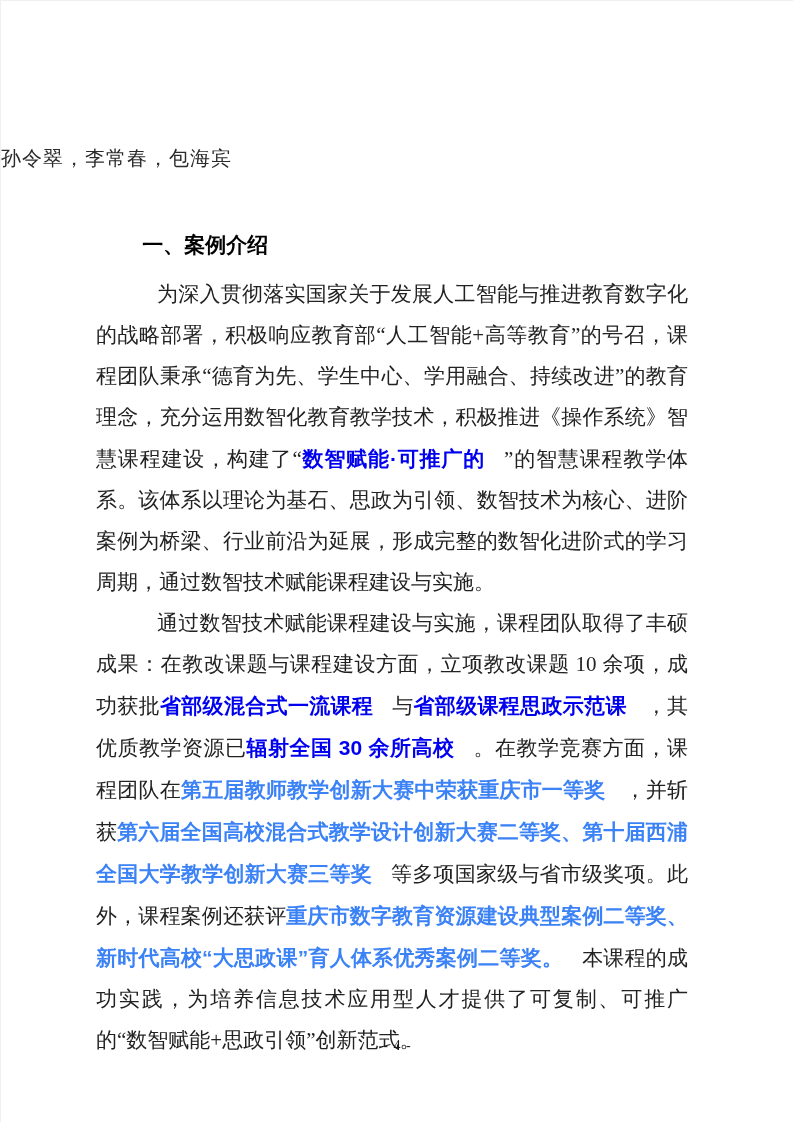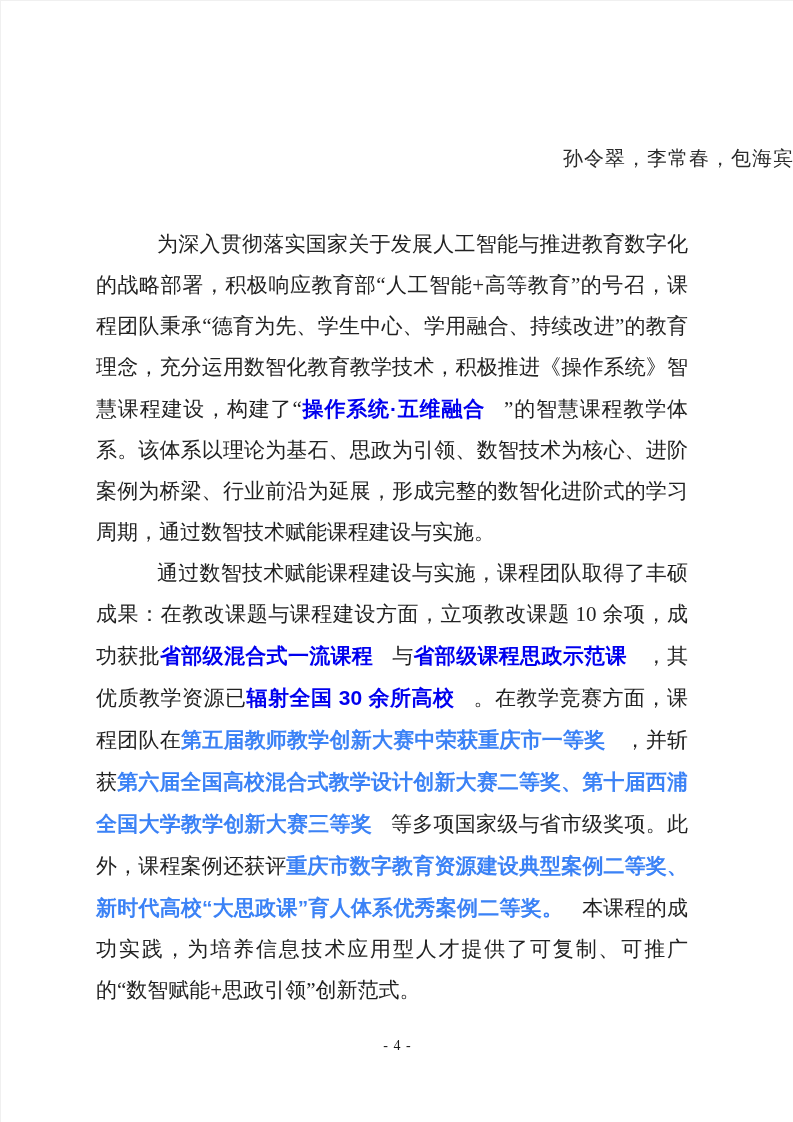--- a/index.html
+++ b/index.html
@@ -30,21 +30,21 @@
     line-height: 34px;
     font-weight: 700;
     color: #000000;
     letter-spacing: 1px;
   }
   .doc-authors {
     position: absolute;
     top: 142px;
     left: 0;
     right: 0;
-    text-align: right;
+    text-align: left;
     font-size: 20px;
     line-height: 30px;
     color: #2b2b2b;
     letter-spacing: 1px;
   }
   .content {
     position: absolute;
     top: 223px;
     left: 95px;
     width: 592px;
@@ -85,20 +85,21 @@
   }
 </style>
 </head>
 <body>
 
 <div class="page">
 
   <div class="doc-authors">孙令翠，李常春，包海宾</div>
 
   <div class="content">
+    <h2 class="section-heading">一、案例介绍</h2>
     <div id="paragraphs">
-        <p class="para"><span class="run-normal">为深入贯彻落实国家关于发展人工智能与推进教育数字化的战略部署，积极响应教育部“人工智能+高等教育”的号召，课程团队秉承“德育为先、学生中心、学用融合、持续改进”的教育理念，充分运用数智化教育教学技术，积极推进《操作系统》智慧课程建设，构建了“</span><span class="run-blue-bold" style="color: rgb(0, 0, 238);">操作系统·五维融合</span><span class="run-normal">”的智慧课程教学体系。该体系以理论为基石、思政为引领、数智技术为核心、进阶案例为桥梁、行业前沿为延展，形成完整的数智化进阶式的学习周期，通过数智技术赋能课程建设与实施。</span></p>
+        <p class="para"><span class="run-normal">为深入贯彻落实国家关于发展人工智能与推进教育数字化的战略部署，积极响应教育部“人工智能+高等教育”的号召，课程团队秉承“德育为先、学生中心、学用融合、持续改进”的教育理念，充分运用数智化教育教学技术，积极推进《操作系统》智慧课程建设，构建了“</span><span class="run-blue-bold" style="color: rgb(0, 0, 238);">数智赋能·可推广的</span><span class="run-normal">”的智慧课程教学体系。该体系以理论为基石、思政为引领、数智技术为核心、进阶案例为桥梁、行业前沿为延展，形成完整的数智化进阶式的学习周期，通过数智技术赋能课程建设与实施。</span></p>
         <p class="para"><span class="run-normal">通过数智技术赋能课程建设与实施，课程团队取得了丰硕成果：在教改课题与课程建设方面，立项教改课题 10 余项，成功获批</span><span class="run-blue-bold" style="color: rgb(0, 0, 238);">省部级混合式一流课程</span><span class="run-normal">与</span><span class="run-blue-bold" style="color: rgb(0, 0, 238);">省部级课程思政示范课</span><span class="run-normal">，其优质教学资源已</span><span class="run-blue-bold" style="color: rgb(0, 0, 238);">辐射全国 30 余所高校</span><span class="run-normal">。在教学竞赛方面，课程团队在</span><span class="run-bold">第五届教师教学创新大赛中荣获重庆市一等奖</span><span class="run-normal">，并斩获</span><span class="run-bold">第六届全国高校混合式教学设计创新大赛二等奖、第十届西浦全国大学教学创新大赛三等奖</span><span class="run-normal">等多项国家级与省市级奖项。此外，课程案例还获评</span><span class="run-bold">重庆市数字教育资源建设典型案例二等奖、新时代高校“大思政课”育人体系优秀案例二等奖。</span><span class="run-normal">本课程的成功实践，为培养信息技术应用型人才提供了可复制、可推广的“数智赋能+思政引领”创新范式。</span></p>
       </div>
   </div>
 
   <div class="page-footer">- 4 -</div>
 </div>
 
 </body></html>

